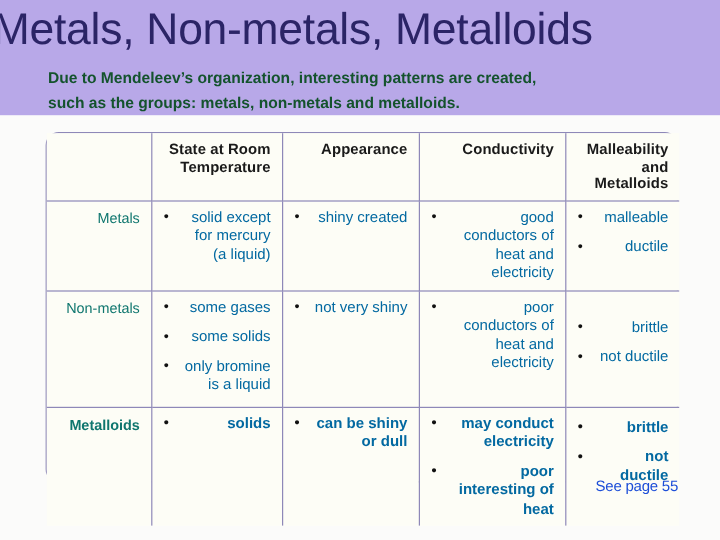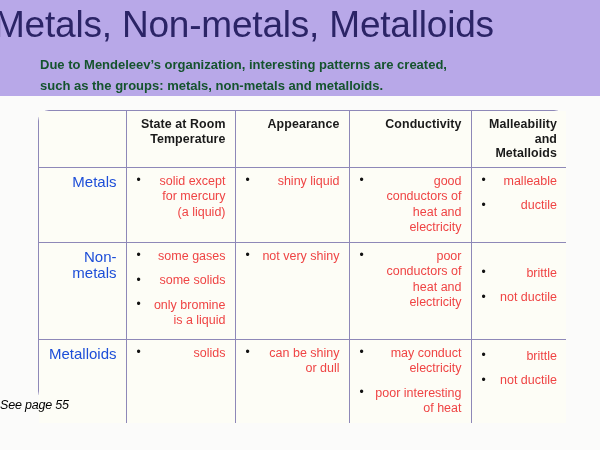--- a/index.html
+++ b/index.html
@@ -77,57 +77,57 @@
   }
   #prop-table td, #prop-table th {
     vertical-align: top;
     padding: 6px 9px 6px 10px;
     box-sizing: border-box;
     border-right: 1.3px solid #8e88b8;
     border-bottom: 1.3px solid #8e88b8;
     background: #fdfdf6;
     text-align: right;
   }
-  #prop-table tr:last-child td { border-bottom: none; }
+  #prop-table tr:last-child td { border-bottom: none; font-weight: bold; }
   #prop-table td:last-child, #prop-table th:last-child { border-right: none; }
 
   
   col.c0 { width: 87px; }
   col.c1 { width: 109px; }
   col.c2 { width: 114px; }
   col.c3 { width: 122px; }
   col.c4 { width: 95px; }
 
   thead th {
     font-size: 12.4px;
     line-height: 14.5px;
     font-weight: bold;
     color: #1a1a1a;
     padding-top: 9px;
     letter-spacing: 0.1px;
   }
   thead th.blank { }
 
   tbody .row-label {
-    font-size: 15px;
+    font-size: 12px;
     line-height: 16px;
-    color: #1d4ed8;
+    color: #0f766e;
     padding-top: 10px;
   }
 
   ul.bullets {
     margin: 0;
     padding: 0;
     list-style: none;
   }
   ul.bullets li {
     position: relative;
     font-size: 12.5px;
     line-height: 15.5px;
-    color: #ef4444;
+    color: #0369a1;
     padding-left: 13px;
     margin-bottom: 9px;
   }
   ul.bullets li:last-child { margin-bottom: 0; }
   ul.bullets li::before {
     content: "\2022";
     position: absolute;
     left: 0;
     top: -0.5px;
     font-size: 12px;
@@ -138,24 +138,24 @@
 
   td.pad-mid ul.bullets { padding-top: 17px; }
   td.pad-top2 ul.bullets { padding-top: 3px; }
 
   
   #see-page {
     position: absolute;
     left: 0;
     top: 398px;
     width: 565px;
+    text-align: right;
     font-size: 12.5px;
-    color: #000000;
+    color: #1d4ed8;
     letter-spacing: -0.2px;
-    font-style: italic;
   }
 </style>
 </head>
 <body>
 
 <div id="slide">
 
   <div id="header-band">
     <div id="slide-title">Metals, Non-metals, Metalloids</div>
     <div id="subtitle">
@@ -186,21 +186,21 @@
 
         <tr style="height:58px">
           <td class="row-label">Metals</td>
           <td>
             <ul class="bullets tight">
               <li>solid except for mercury (a liquid)</li>
             </ul>
           </td>
           <td>
             <ul class="bullets">
-              <li>shiny liquid</li>
+              <li>shiny created</li>
             </ul>
           </td>
           <td>
             <ul class="bullets">
               <li>good conductors of heat and electricity</li>
             </ul>
           </td>
           <td>
             <ul class="bullets">
               <li>malleable</li>

